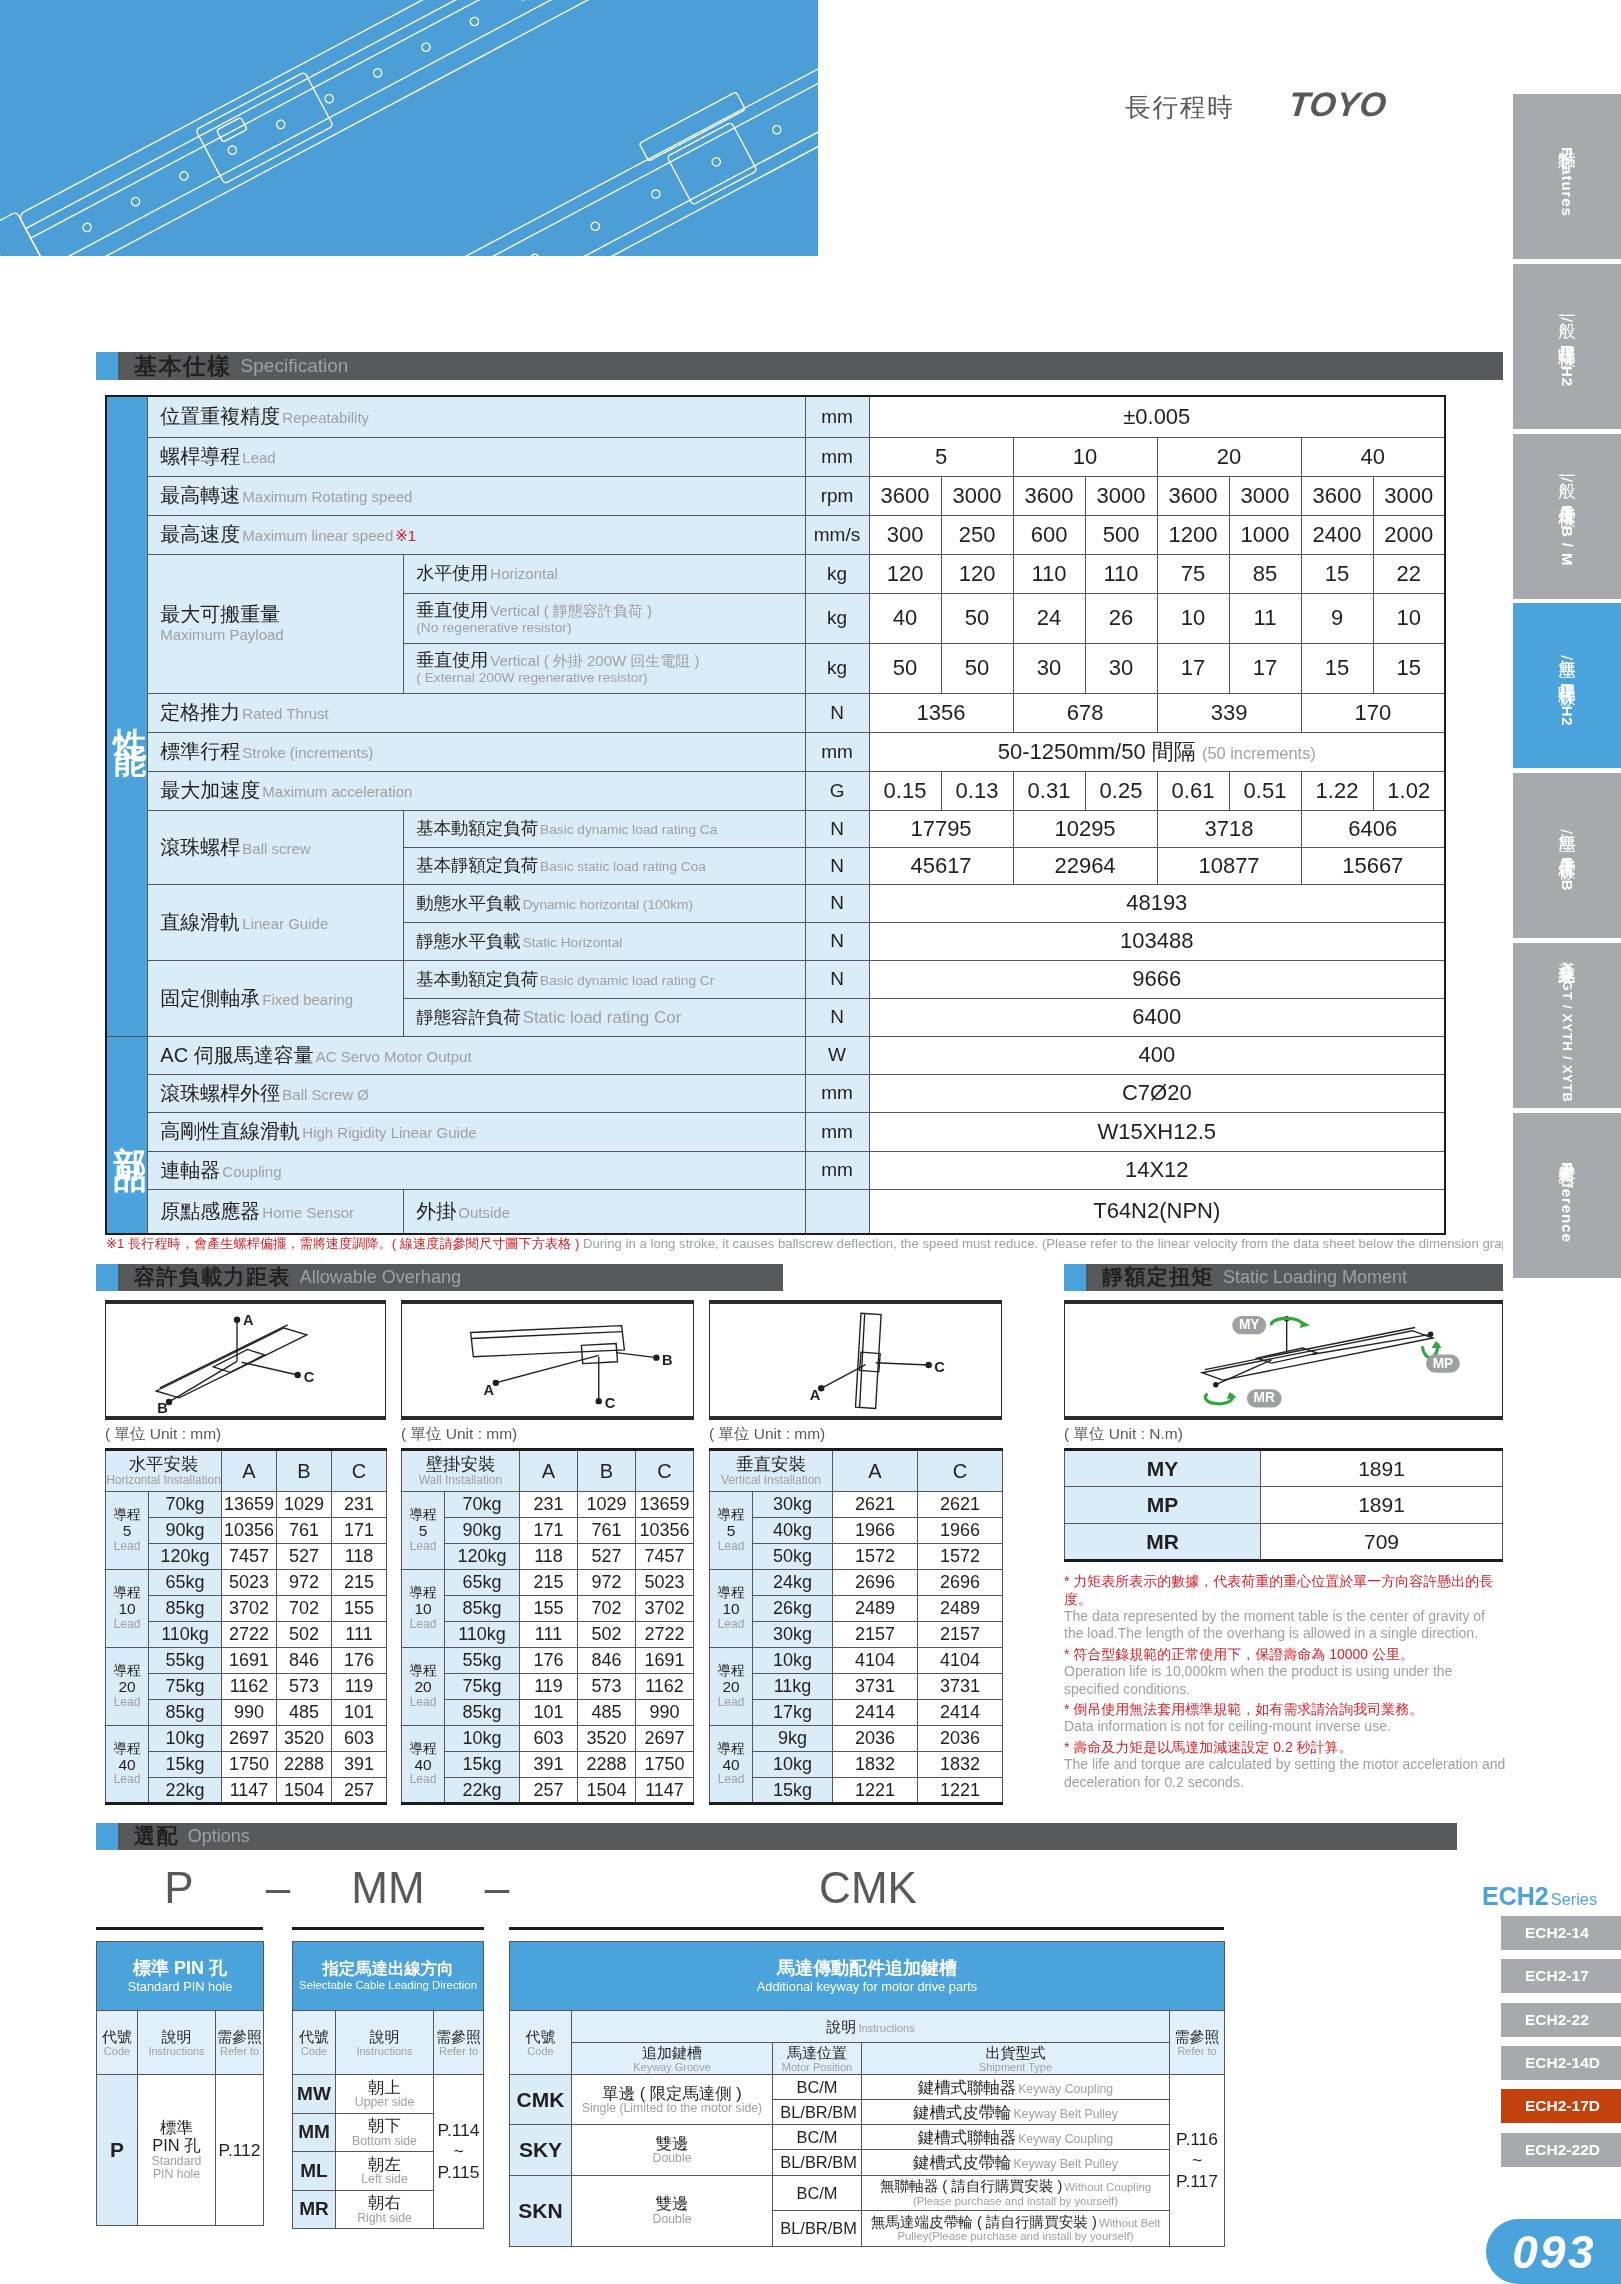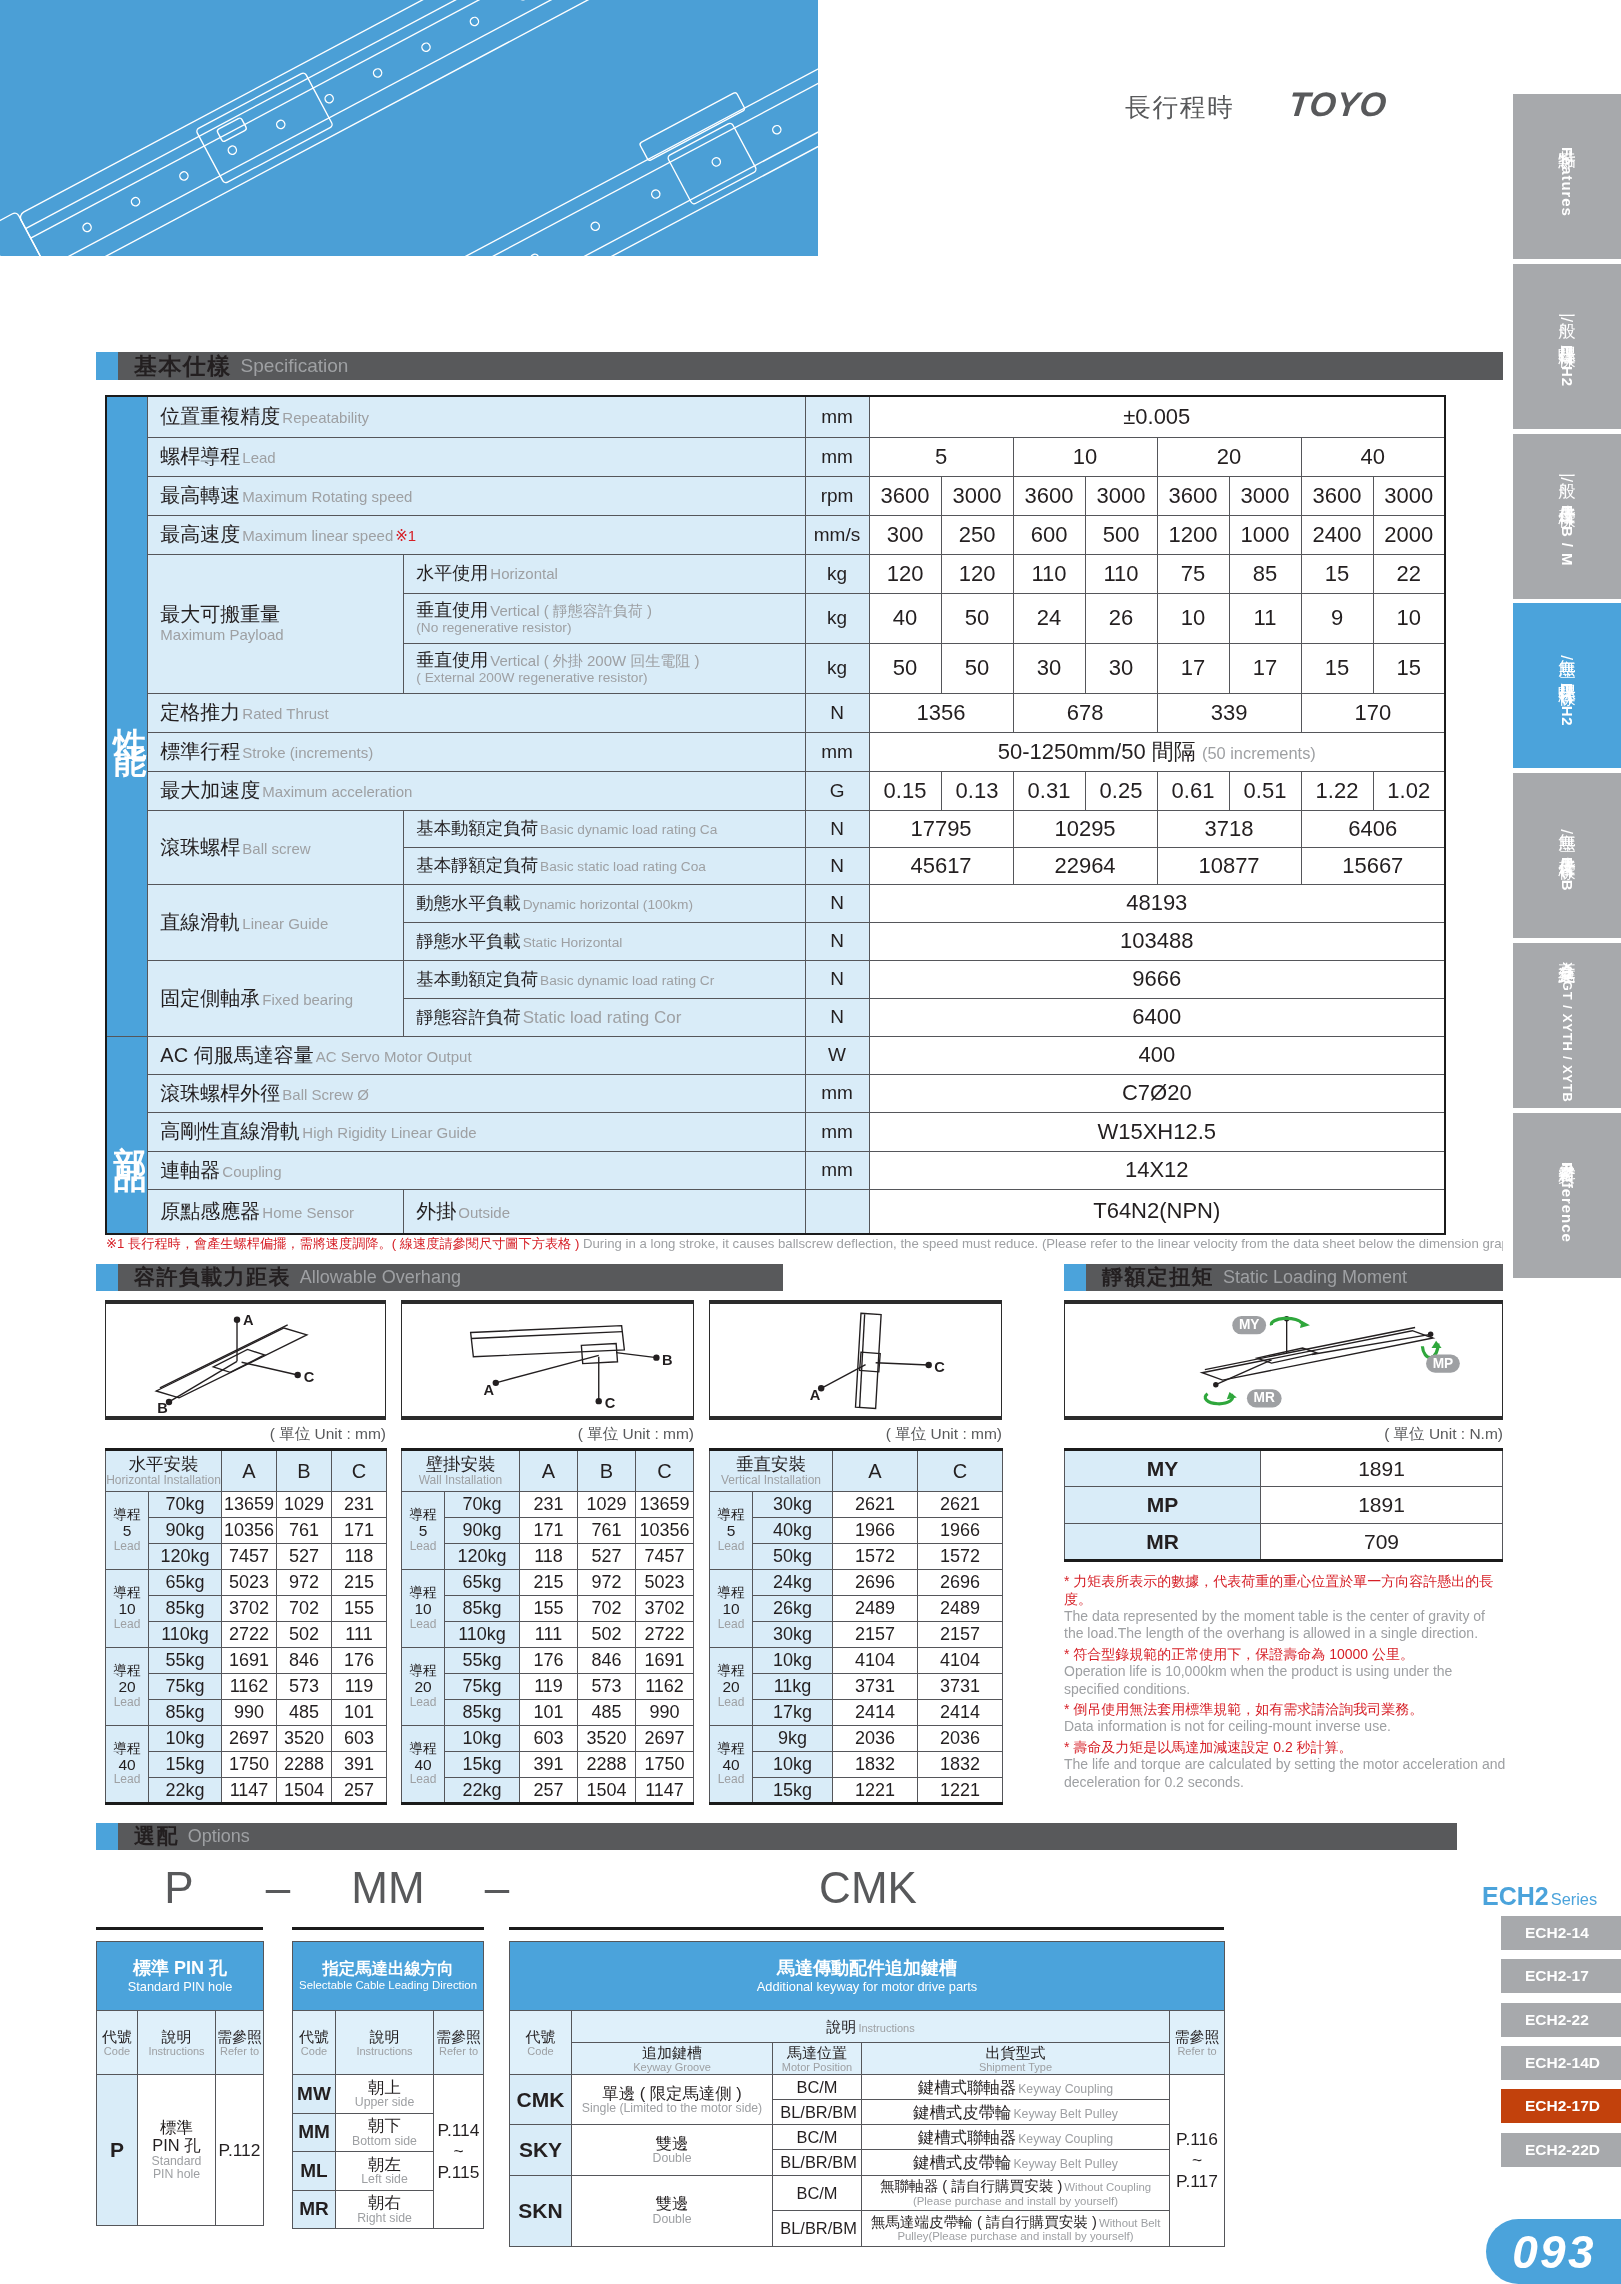--- a/index.html
+++ b/index.html
@@ -41,21 +41,21 @@
   .unit{font-size:19px;color:#231f20}
   .val{font-size:22px;background:#fff}
   .gval{font-size:16.4px;color:#9ea0a3}
   .band{background:#4ba3db}
   .vtext{writing-mode:vertical-rl;color:#fff;font-size:33px;font-weight:bold;letter-spacing:15.5px;margin:0 auto}
   .fnote{left:106px;top:1235px;width:1397px;font-size:13.2px;white-space:nowrap;overflow:hidden}
   .fn-red{color:#d61f26}
   .fn-gray{color:#9ea0a3}
   
   .dbox{background:#fff;border:1.4px solid #2b2b2b;border-top-width:4.6px;border-bottom-width:4.6px;box-sizing:border-box}
-  .unote{font-size:15.5px;color:#58595b;text-align:right}
+  .unote{font-size:15.5px;color:#58595b;text-align:left}
   
   .oht{border-top:3.2px solid #1b1b1b;border-bottom:3.2px solid #1b1b1b}
   .oh-head .hzh{font-size:17.4px;color:#231f20;line-height:1.05}
   .oh-head .hen{font-size:12px;color:#9ea0a3;line-height:1.1}
   .colh{font-size:20px}
   .oh-lead div{line-height:1.08}
   .lzh{font-size:13.7px}
   .lnum{font-size:15.5px}
   .len{font-size:12px;color:#9ea0a3}
   .oh-w{font-size:18px}

